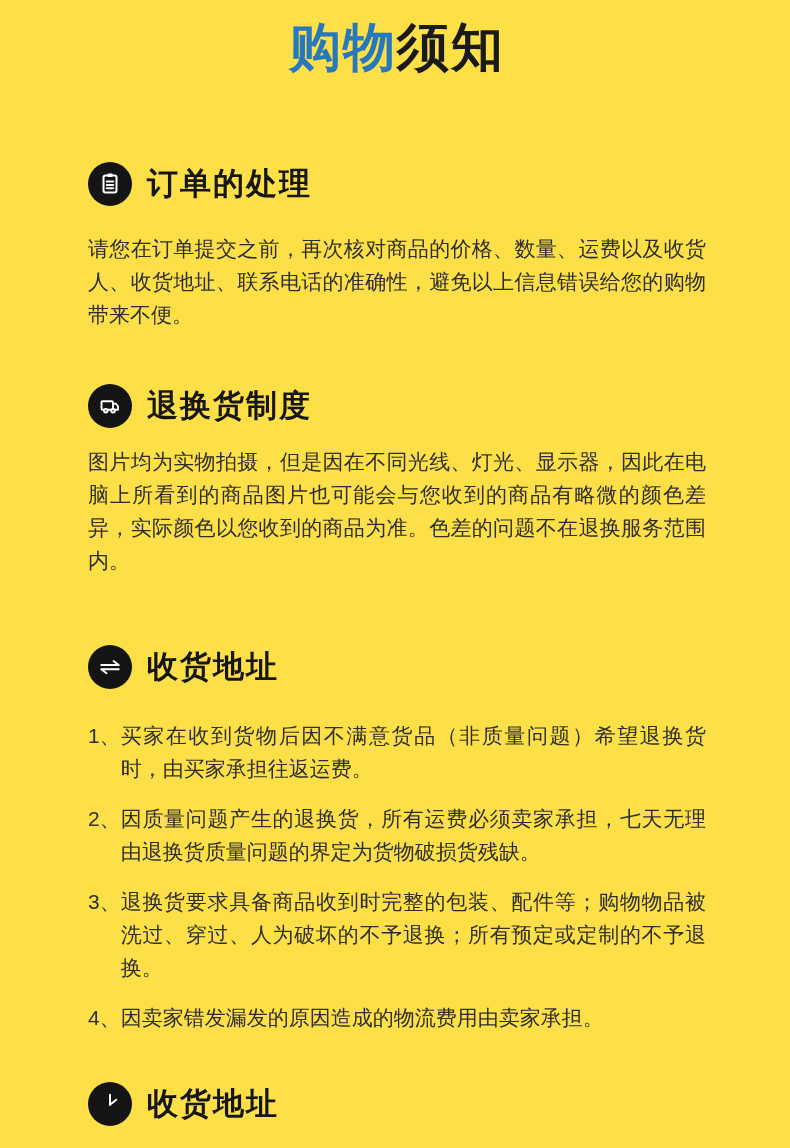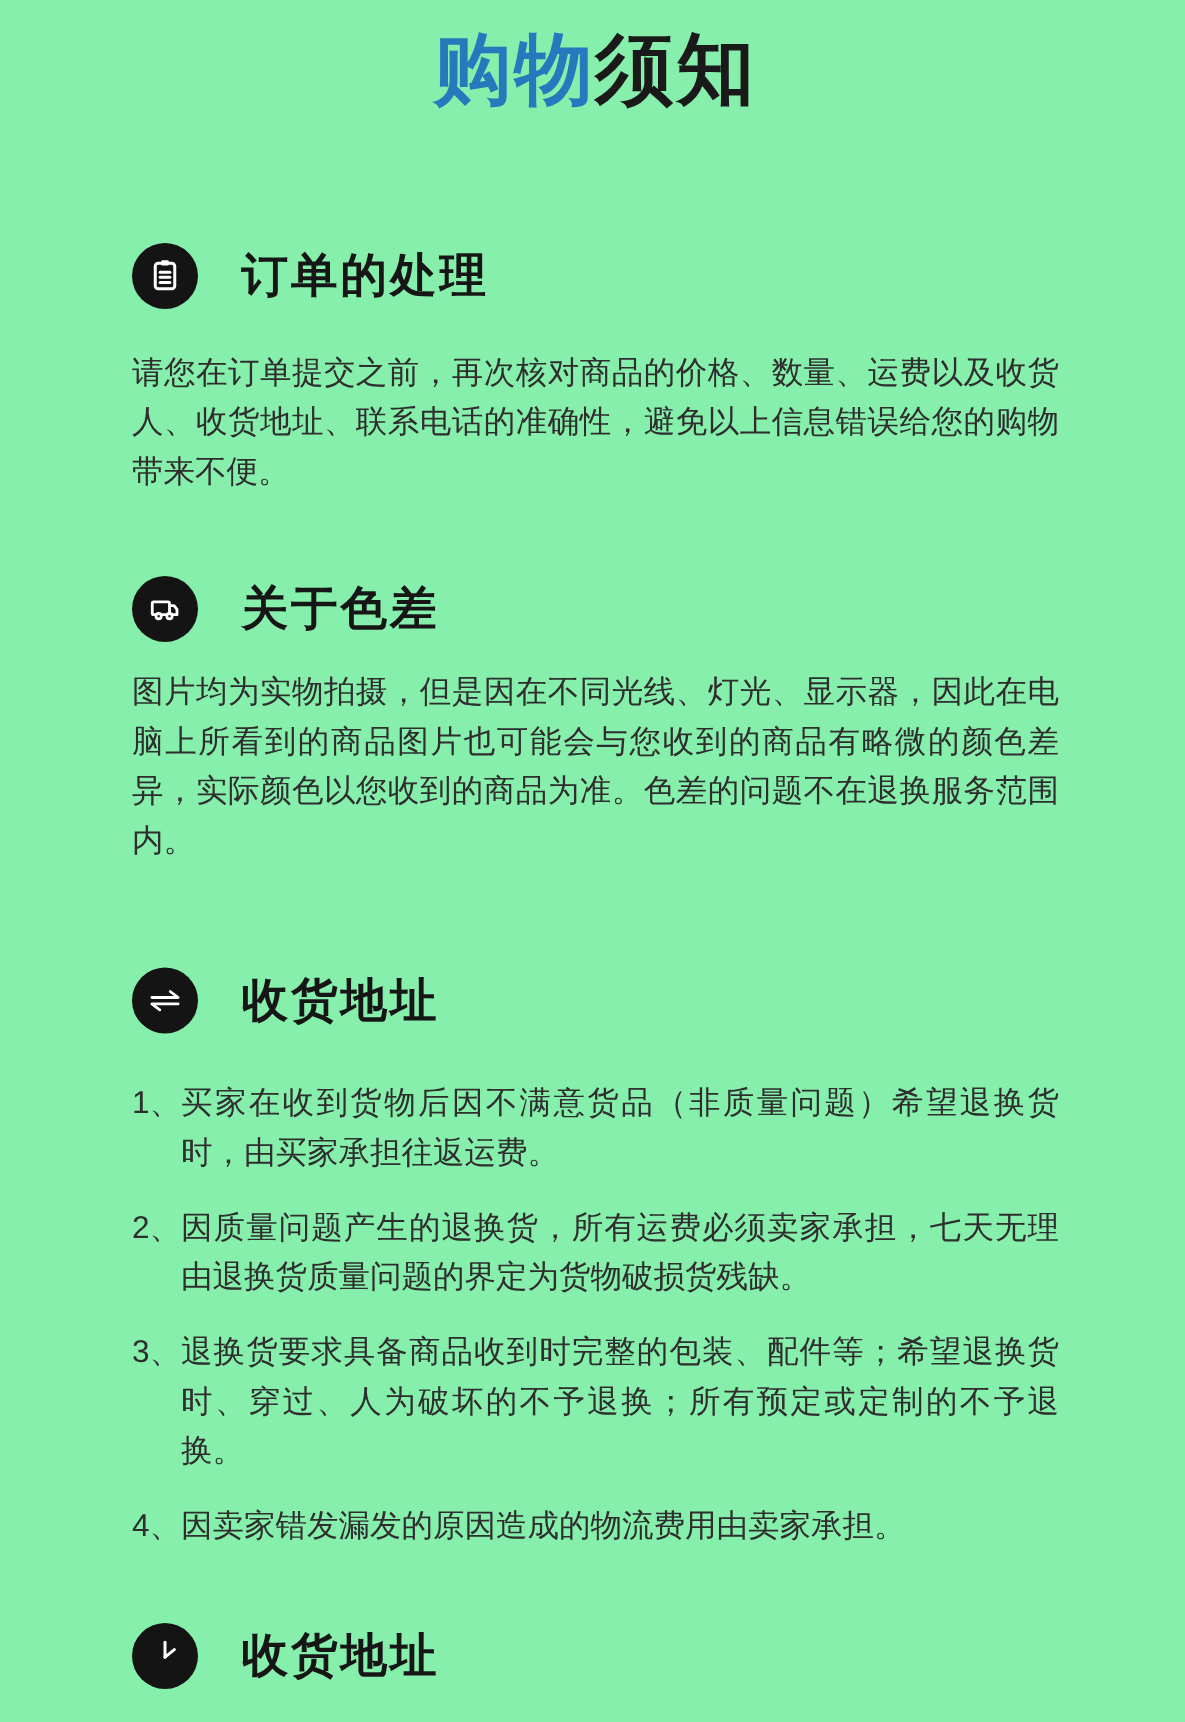--- a/index.html
+++ b/index.html
@@ -2,40 +2,40 @@
 <html><head>
 <meta charset="utf-8">
 <style>
   html, body { margin: 0; padding: 0; background: #ffffff; }
   body { font-family: "Liberation Sans", sans-serif; }
   .page {
     position: relative;
     width: 790px;
     height: 1148px;
     box-sizing: border-box;
-    background: #86efac;
+    background: #fde047;
     padding: 16px 84px 0 88px;
     overflow: hidden;
     color: #2b2b2b;
   }
   .page-title {
     margin: 0;
     text-align: center;
     font-size: 52px;
     line-height: 62px;
     font-weight: 900;
     letter-spacing: 2px;
     color: #1a1a1a;
   }
   .t-blue { color: #2878BE; }
   .t-black { color: #1a1a1a; }
 
   .sec-head {
     display: flex;
-    gap: 29px;
+    gap: 15px;
   }
   .icon-circle {
     width: 44px;
     height: 44px;
     border-radius: 50%;
     background: #141414;
     flex: none;
     display: flex;
     align-items: center;
     justify-content: center;
@@ -104,21 +104,21 @@
   <section class="sec2">
     <div class="sec-head">
       <span class="icon-circle">
         <svg viewBox="0 0 24 24" fill="none" stroke="#ffffff" stroke-width="1.5" stroke-linecap="round" stroke-linejoin="round">
           <path d="M6 8.2 h7.6 a0.8 0.8 0 0 1 0.8 0.8 v6 H6 a0.8 0.8 0 0 1 -0.8 -0.8 v-5.2 a0.8 0.8 0 0 1 0.8 -0.8 Z"></path>
           <path d="M14.4 10.2 h2.4 l1.6 2 v2.8 h-4"></path>
           <circle cx="8.6" cy="15.8" r="1.4" fill="#141414"></circle>
           <circle cx="14.4" cy="15.8" r="1.4" fill="#141414"></circle>
         </svg>
       </span>
-      <h2 class="sec-title">关于色差</h2>
+      <h2 class="sec-title">退换货制度</h2>
     </div>
     <p class="body-text">图片均为实物拍摄，但是因在不同光线、灯光、显示器，因此在电脑上所看到的商品图片也可能会与您收到的商品有略微的颜色差异，实际颜色以您收到的商品为准。色差的问题不在退换服务范围内。</p>
   </section>
 
   <section class="sec3">
     <div class="sec-head">
       <span class="icon-circle">
         <svg viewBox="0 0 24 24" fill="none" stroke="#ffffff" stroke-width="1.5" stroke-linecap="round" stroke-linejoin="round">
           <path d="M5 10.4 H19 L14.8 7.2"></path>
           <path d="M19 13.8 H5 L9.2 17"></path>
@@ -130,21 +130,21 @@
       <li class="rule-item">
         <span class="rule-num">1、</span>
         <span class="rule-text">买家在收到货物后因不满意货品（非质量问题）希望退换货时，由买家承担往返运费。</span>
       </li>
       <li class="rule-item">
         <span class="rule-num">2、</span>
         <span class="rule-text">因质量问题产生的退换货，所有运费必须卖家承担，七天无理由退换货质量问题的界定为货物破损货残缺。</span>
       </li>
       <li class="rule-item">
         <span class="rule-num">3、</span>
-        <span class="rule-text">退换货要求具备商品收到时完整的包装、配件等；希望退换货时、穿过、人为破坏的不予退换；所有预定或定制的不予退换。</span>
+        <span class="rule-text">退换货要求具备商品收到时完整的包装、配件等；购物物品被洗过、穿过、人为破坏的不予退换；所有预定或定制的不予退换。</span>
       </li>
       <li class="rule-item">
         <span class="rule-num">4、</span>
         <span class="rule-text">因卖家错发漏发的原因造成的物流费用由卖家承担。</span>
       </li>
     </ol>
   </section>
 
   <section class="sec4">
     <div class="sec-head">

